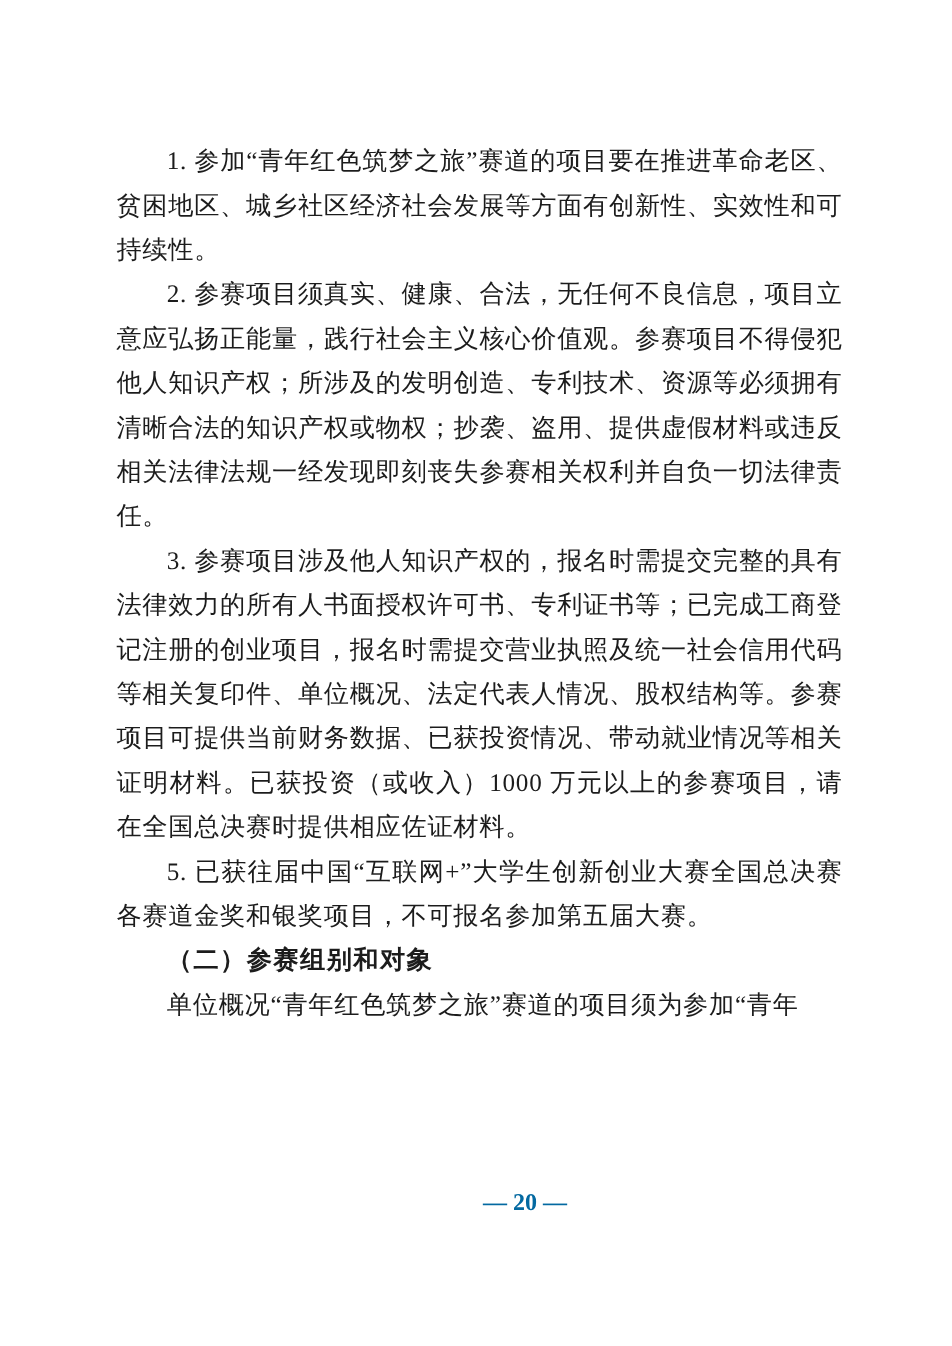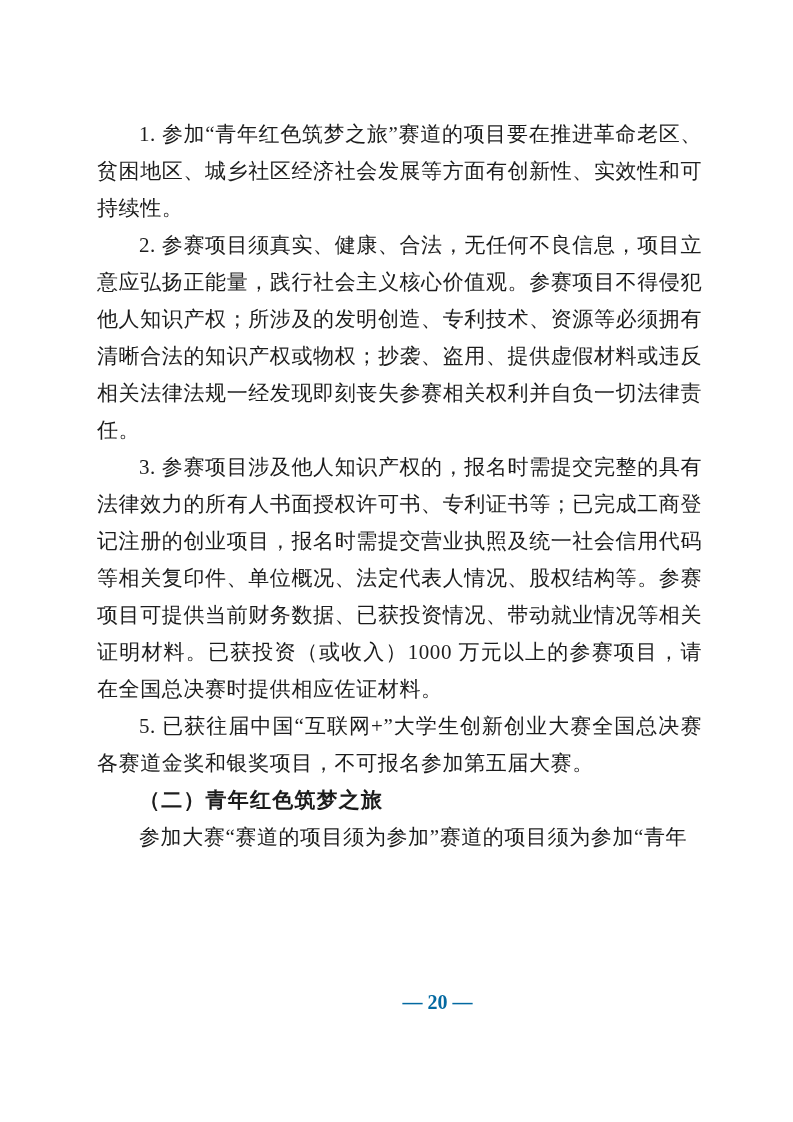--- a/index.html
+++ b/index.html
@@ -50,17 +50,17 @@
 </style>
 </head>
 <body>
 
 <div class="page">
   <div class="content">
     <p class="para">1. 参加“青年红色筑梦之旅”赛道的项目要在推进革命老区、贫困地区、城乡社区经济社会发展等方面有创新性、实效性和可持续性。</p>
     <p class="para">2. 参赛项目须真实、健康、合法，无任何不良信息，项目立意应弘扬正能量，践行社会主义核心价值观。参赛项目不得侵犯他人知识产权；所涉及的发明创造、专利技术、资源等必须拥有清晰合法的知识产权或物权；抄袭、盗用、提供虚假材料或违反相关法律法规一经发现即刻丧失参赛相关权利并自负一切法律责任。</p>
     <p class="para">3. 参赛项目涉及他人知识产权的，报名时需提交完整的具有法律效力的所有人书面授权许可书、专利证书等；已完成工商登记注册的创业项目，报名时需提交营业执照及统一社会信用代码等相关复印件、单位概况、法定代表人情况、股权结构等。参赛项目可提供当前财务数据、已获投资情况、带动就业情况等相关证明材料。已获投资（或收入）1000 万元以上的参赛项目，请在全国总决赛时提供相应佐证材料。</p>
     <p class="para">5. 已获往届中国“互联网+”大学生创新创业大赛全国总决赛各赛道金奖和银奖项目，不可报名参加第五届大赛。</p>
-    <p class="para heading">（二）青年红色筑梦之旅</p>
-    <p class="para">参加大赛“赛道的项目须为参加”赛道的项目须为参加“青年</p>
+    <p class="para heading">（二）参赛组别和对象</p>
+    <p class="para">单位概况“青年红色筑梦之旅”赛道的项目须为参加“青年</p>
   </div>
   <div class="footer">— 20 —</div>
 </div>
 
 </body></html>

